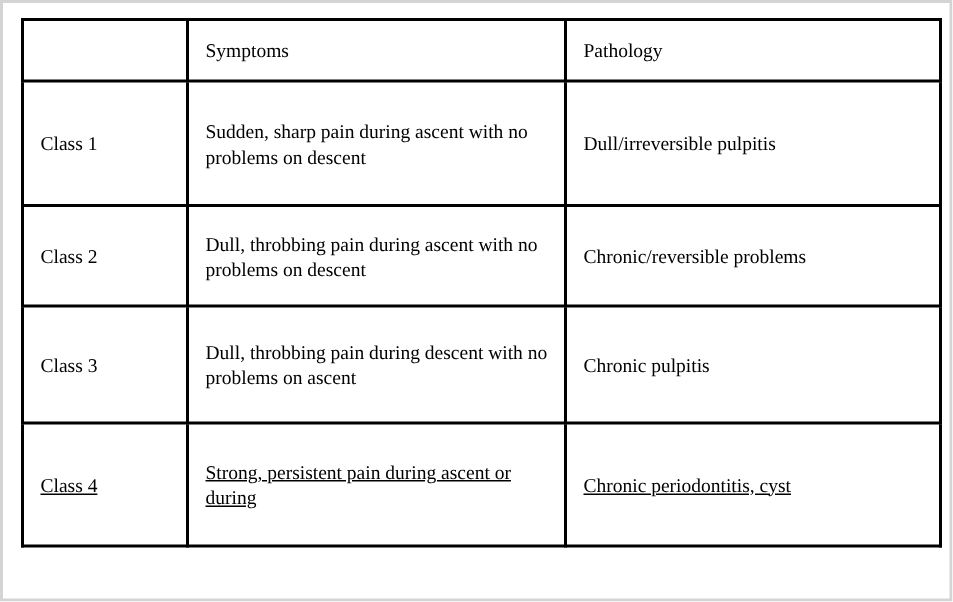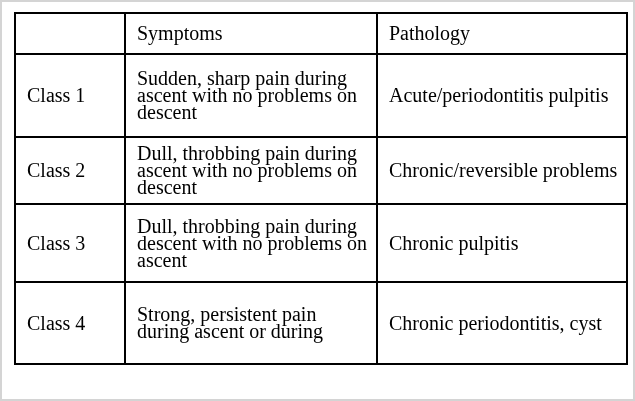--- a/index.html
+++ b/index.html
@@ -28,21 +28,21 @@
   }
   col.c1 { width: 110px; }
   col.c2 { width: 252px; }
   col.c3 { width: 250px; }
 
   table.classification th,
   table.classification td {
     border: 2px solid #000000;
     vertical-align: middle;
     text-align: left;
-    font-size: 20px;
+    font-size: 13px;
     line-height: 17px;
     font-weight: normal;
     padding: 0 4px 0 11px;
     overflow: hidden;
   }
   
   td.corner {
     border-top: none;
     border-left: none;
   }
@@ -50,42 +50,42 @@
     font-weight: bold;
   }
   th.rowhead {
     font-weight: bold;
     padding-left: 10px;
   }
   tr.hdr    { height: 41px; }
   tr.r1     { height: 83px; }
   tr.r2     { height: 67px; }
   tr.r3     { height: 78px; }
-  tr.r4     { height: 82px; }
+  tr.r4     { height: 82px; text-decoration: underline; }
 </style>
 </head>
 <body>
 
 <div class="page">
   <table class="classification">
     <colgroup>
       <col class="c1">
       <col class="c2">
       <col class="c3">
     </colgroup>
     <tbody>
       <tr class="hdr">
         <td class="corner"></td>
         <th class="colhead">Symptoms</th>
         <th class="colhead">Pathology</th>
       </tr>
       <tr class="r1">
         <th class="rowhead">Class 1</th>
         <td>Sudden, sharp pain during ascent with no problems on descent</td>
-        <td>Acute/periodontitis pulpitis</td>
+        <td>Dull/irreversible pulpitis</td>
       </tr>
       <tr class="r2">
         <th class="rowhead">Class 2</th>
         <td>Dull, throbbing pain during ascent with no problems on descent</td>
         <td>Chronic/reversible problems</td>
       </tr>
       <tr class="r3">
         <th class="rowhead">Class 3</th>
         <td>Dull, throbbing pain during descent with no problems on ascent</td>
         <td>Chronic pulpitis</td>

